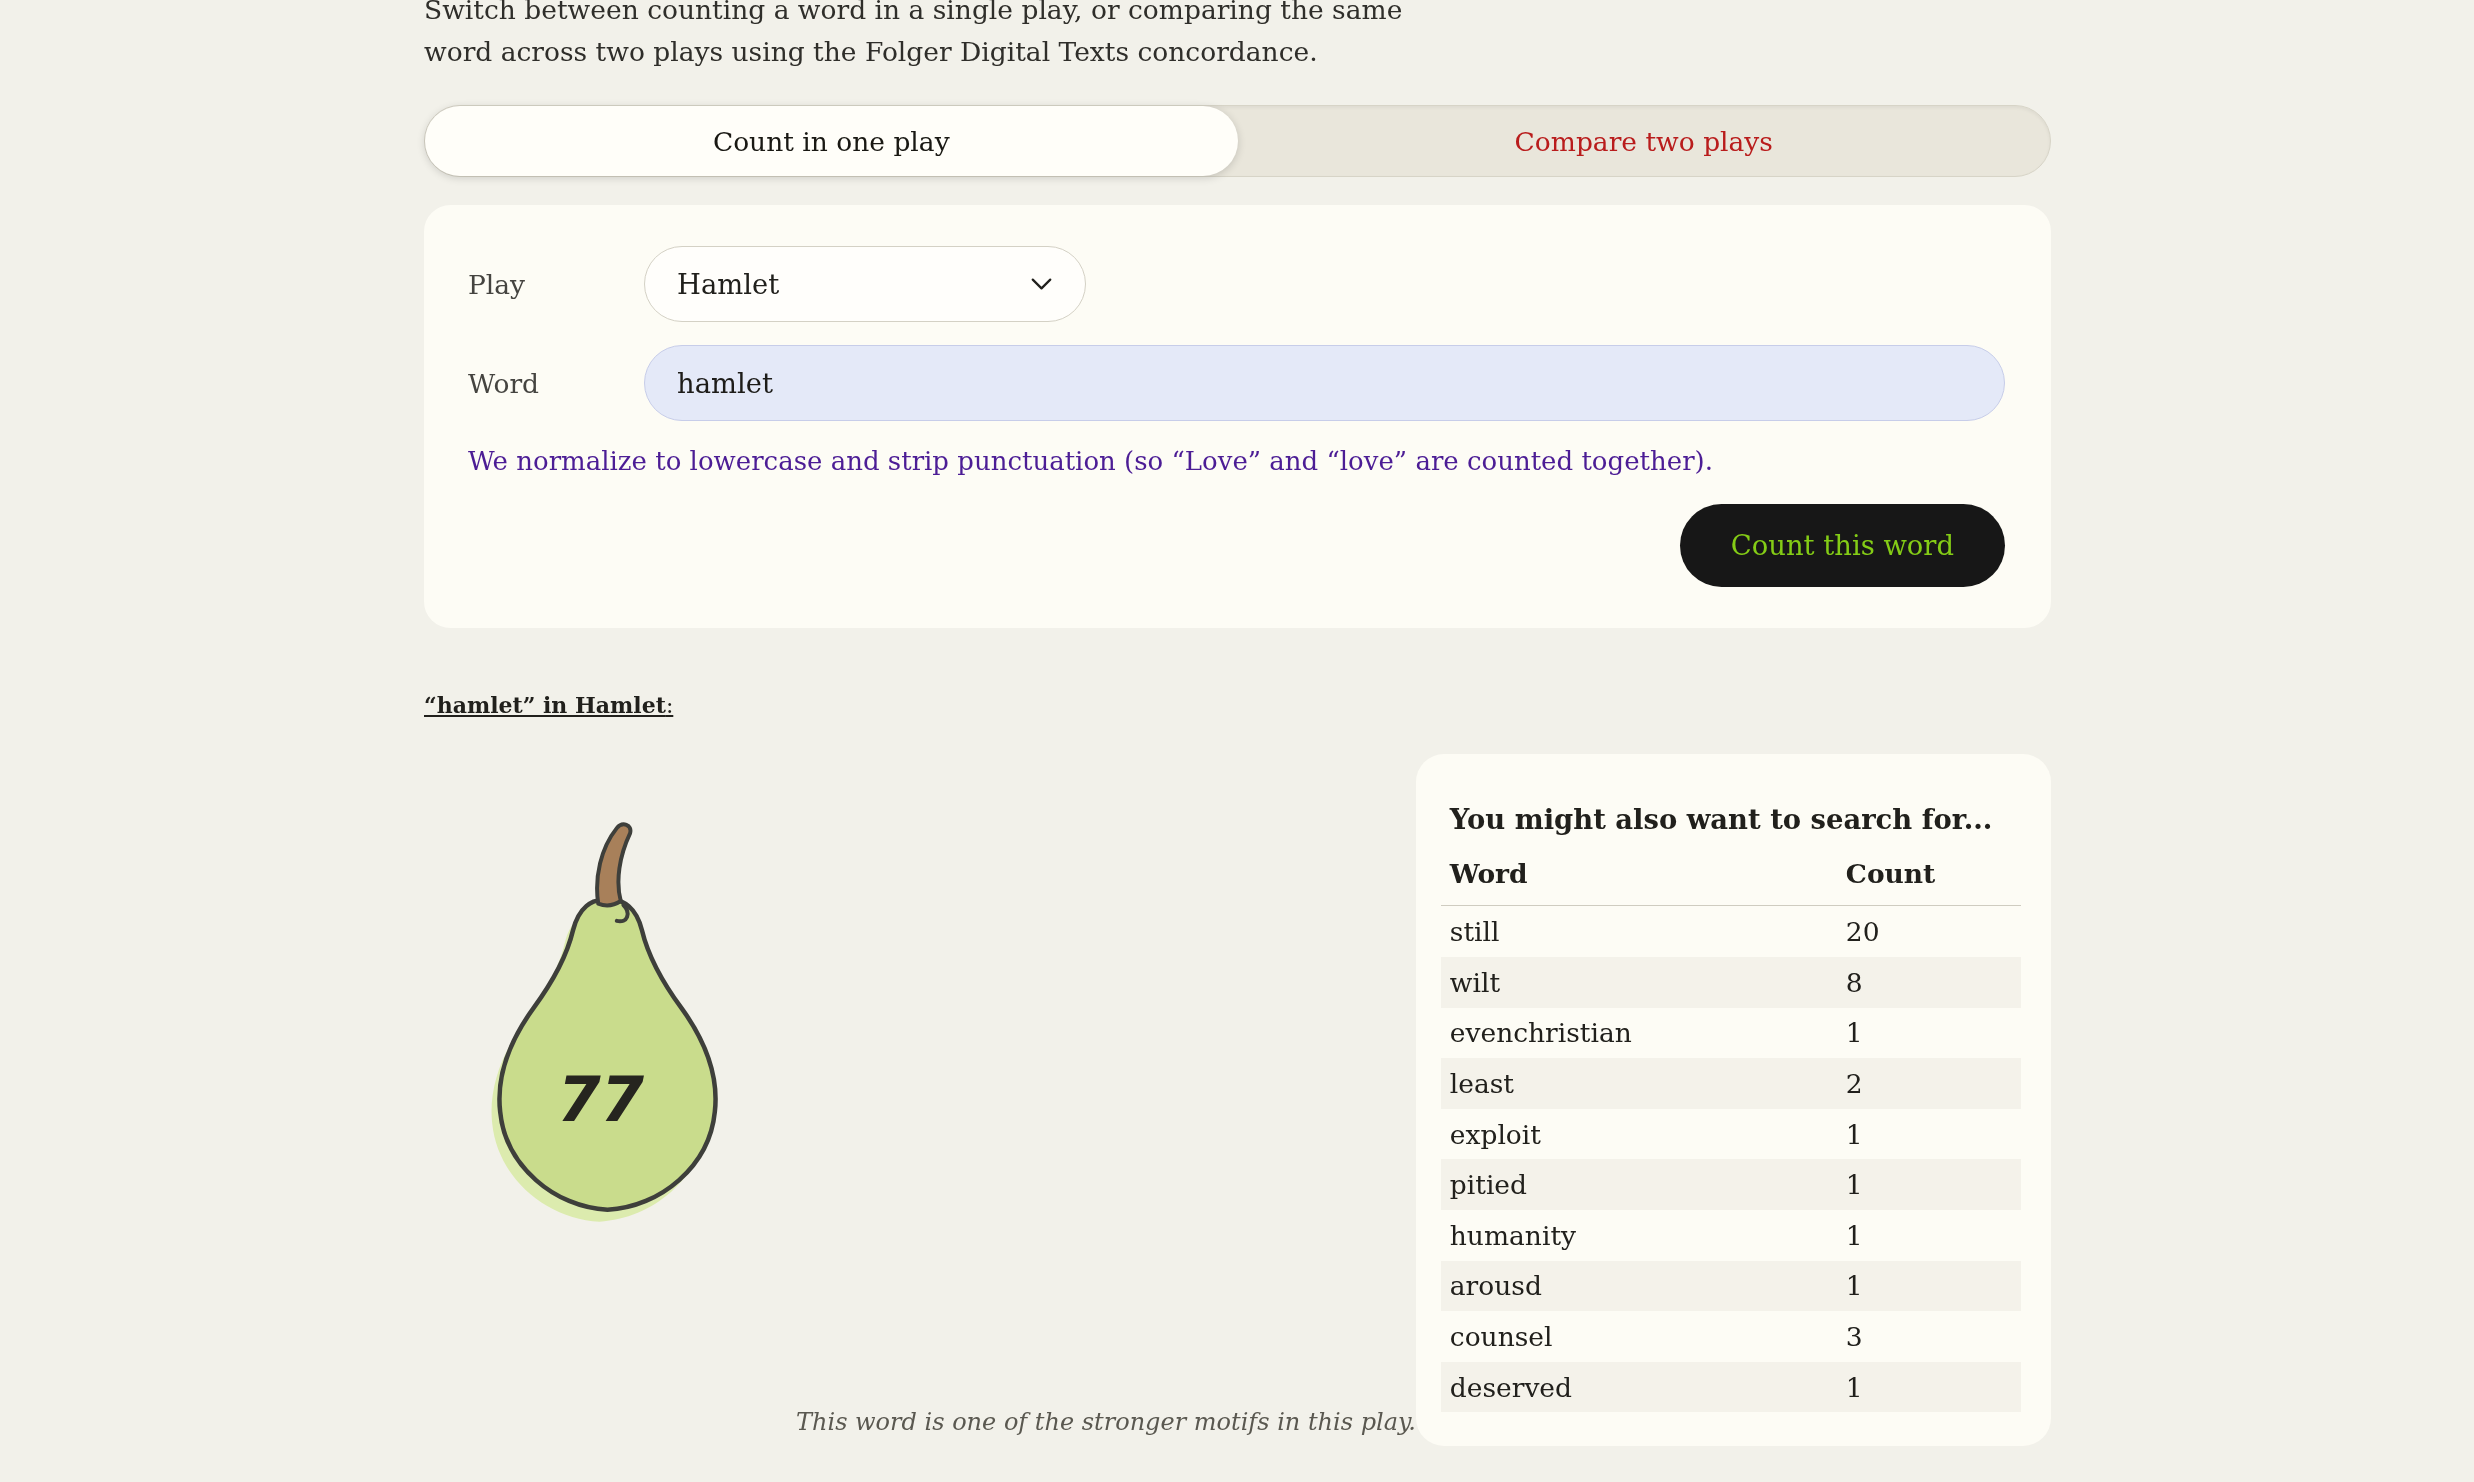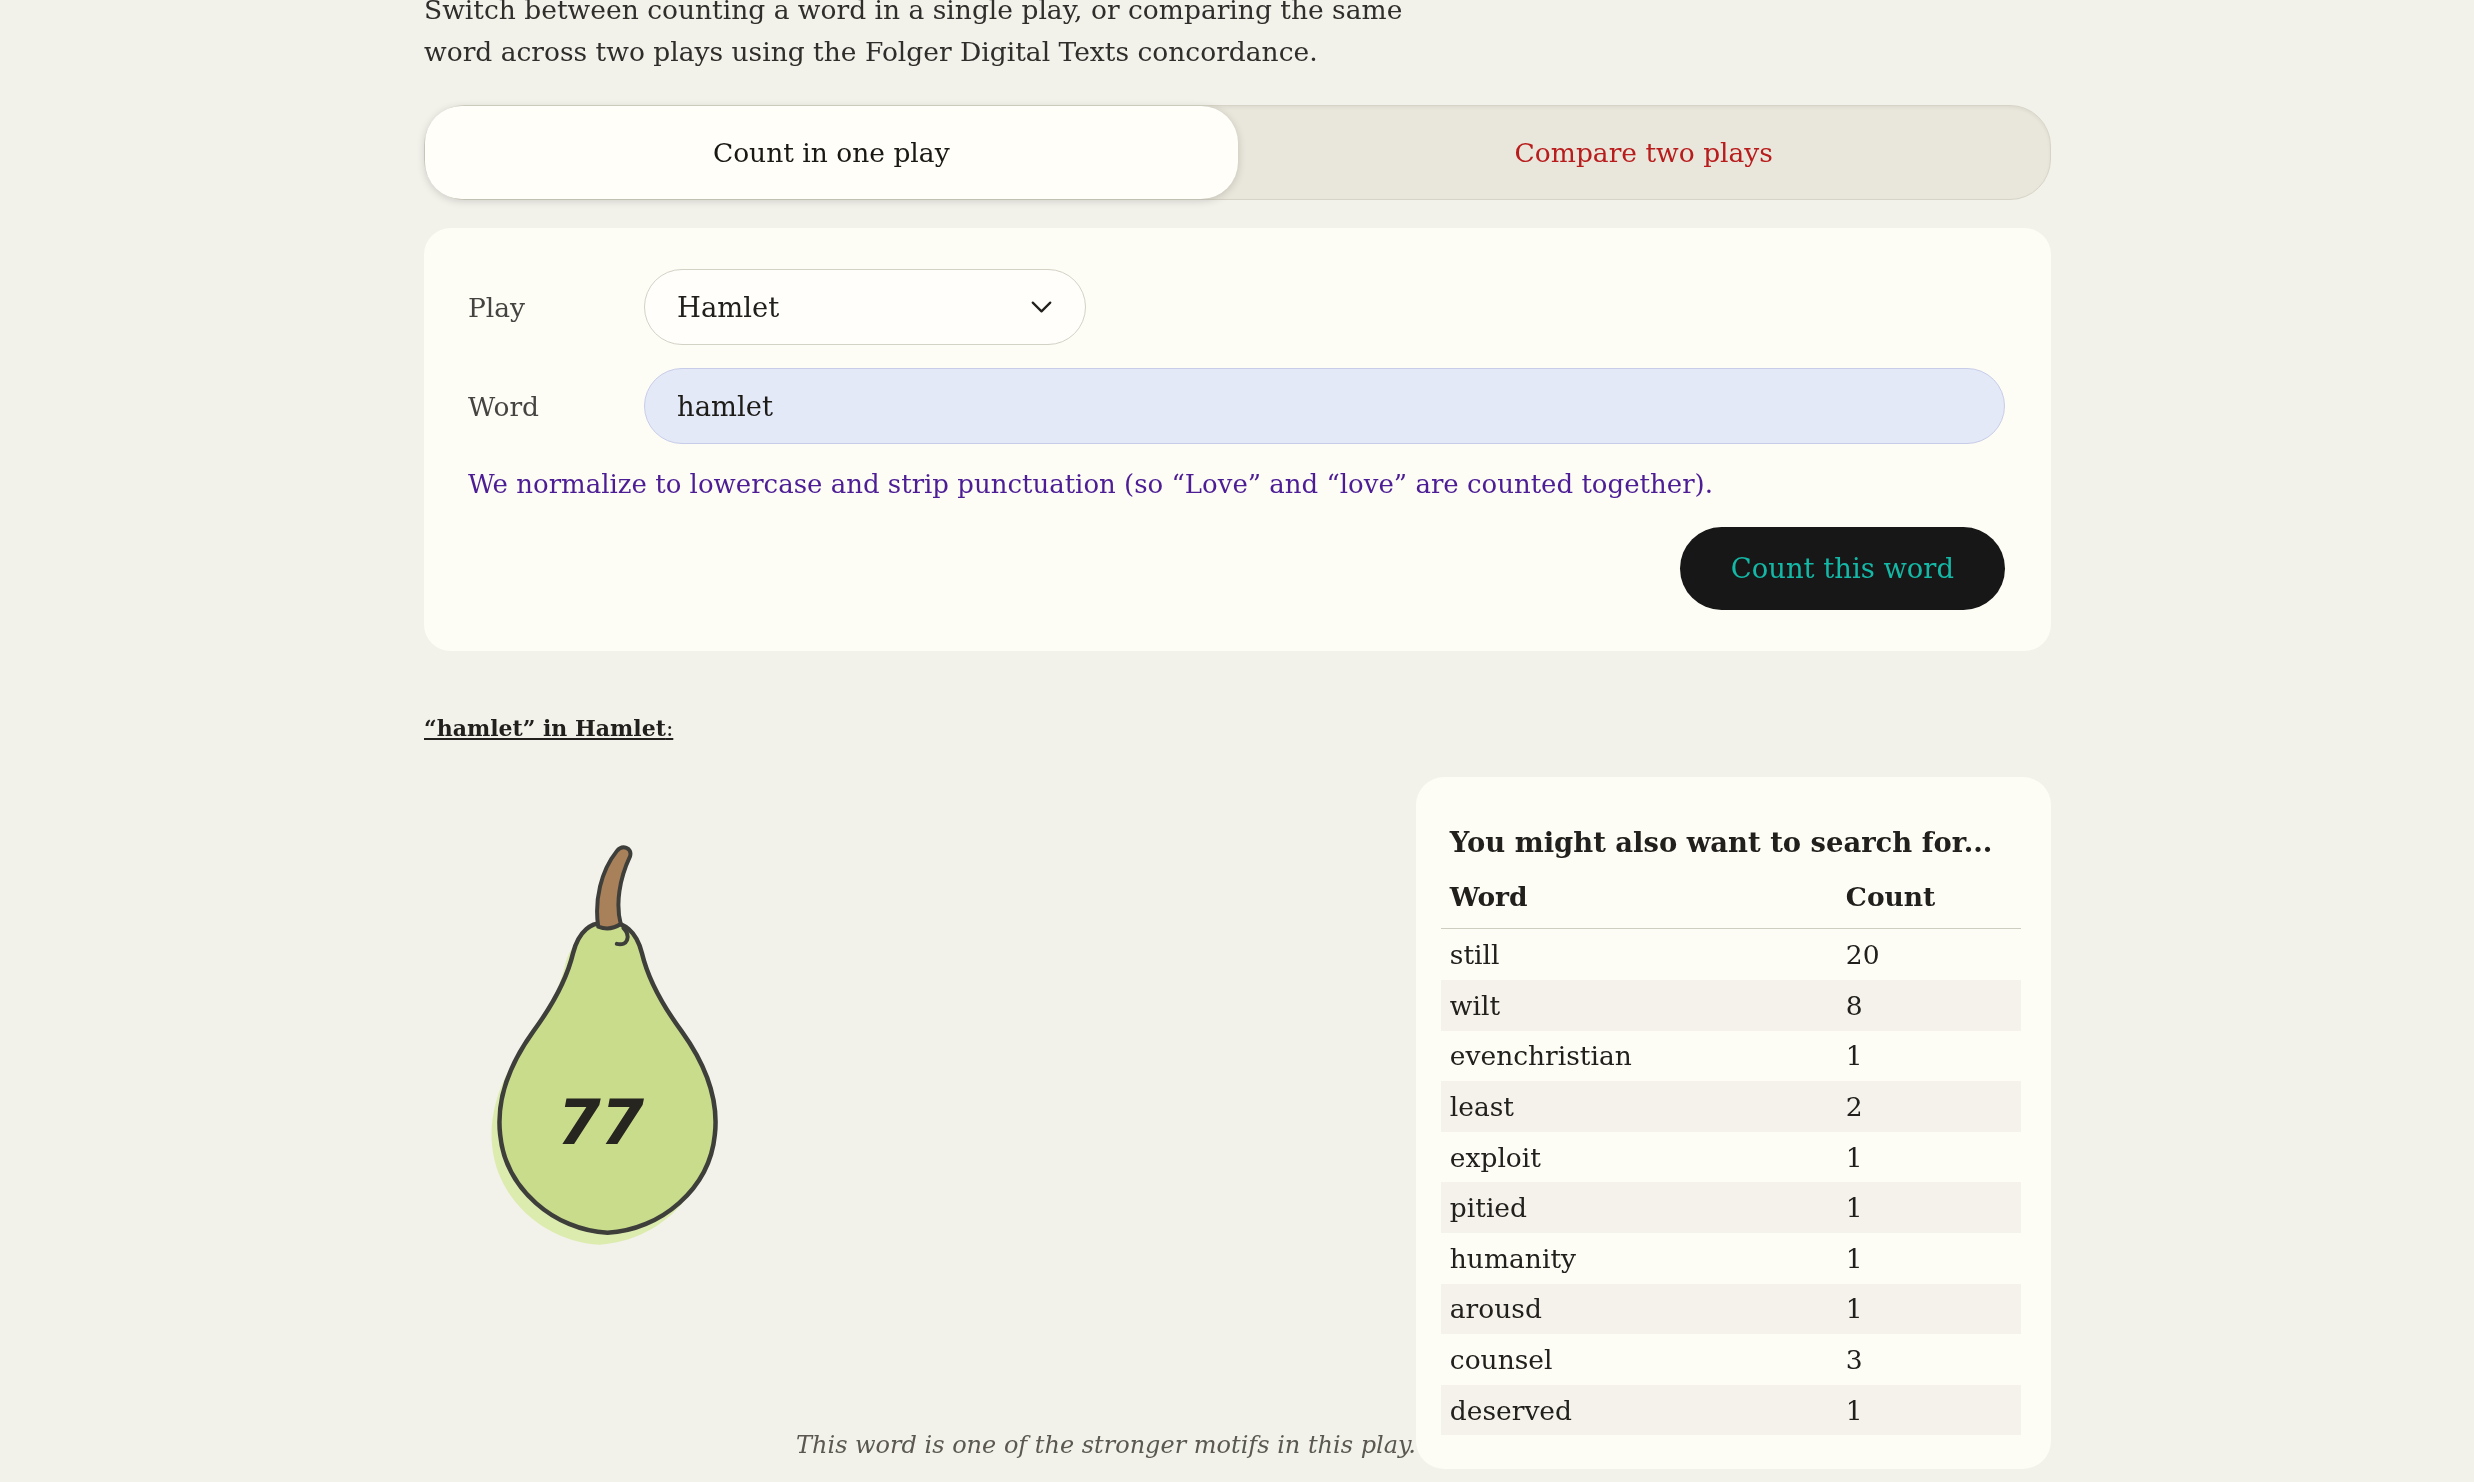--- a/index.html
+++ b/index.html
@@ -17,21 +17,21 @@
   .intro {
     margin: -10.6px 0 0 0;
     max-width: 982px;
     font-size: 26.5px;
     line-height: 42px;
     color: #2f2e2a;
   }
 
   .tabs {
     margin-top: 32px;
-    height: 95px;
+    height: 72px;
     background: #e9e6db;
     border: 1.8px solid #d7d4c7;
     border-radius: 41px;
     display: flex;
     box-shadow: inset 0 1.8px 3.5px rgba(0,0,0,0.05);
   }
   .tab {
     flex: 1;
     display: flex;
     align-items: center;
@@ -79,21 +79,21 @@
     font-family: "DejaVu Serif", serif;
     color: #1d1c19;
     outline: none;
   }
   .helper { margin: 7px 0 0 0; font-size: 26px; line-height: 35px; color: #4c1d95; }
   .actions { display: flex; justify-content: flex-end; margin-top: 25px; }
   .btn {
     height: 83px;
     padding: 0 51px;
     background: #171717;
-    color: #14b8a6;
+    color: #84cc16;
     border: none;
     border-radius: 42px;
     font-size: 27.4px;
     font-family: "DejaVu Serif", serif;
     cursor: pointer;
   }
 
   .result-heading { margin: 64px 0 0 0; font-size: 22px; font-weight: normal; text-decoration: underline; }
   .result-heading .bold { font-weight: bold; }
 

